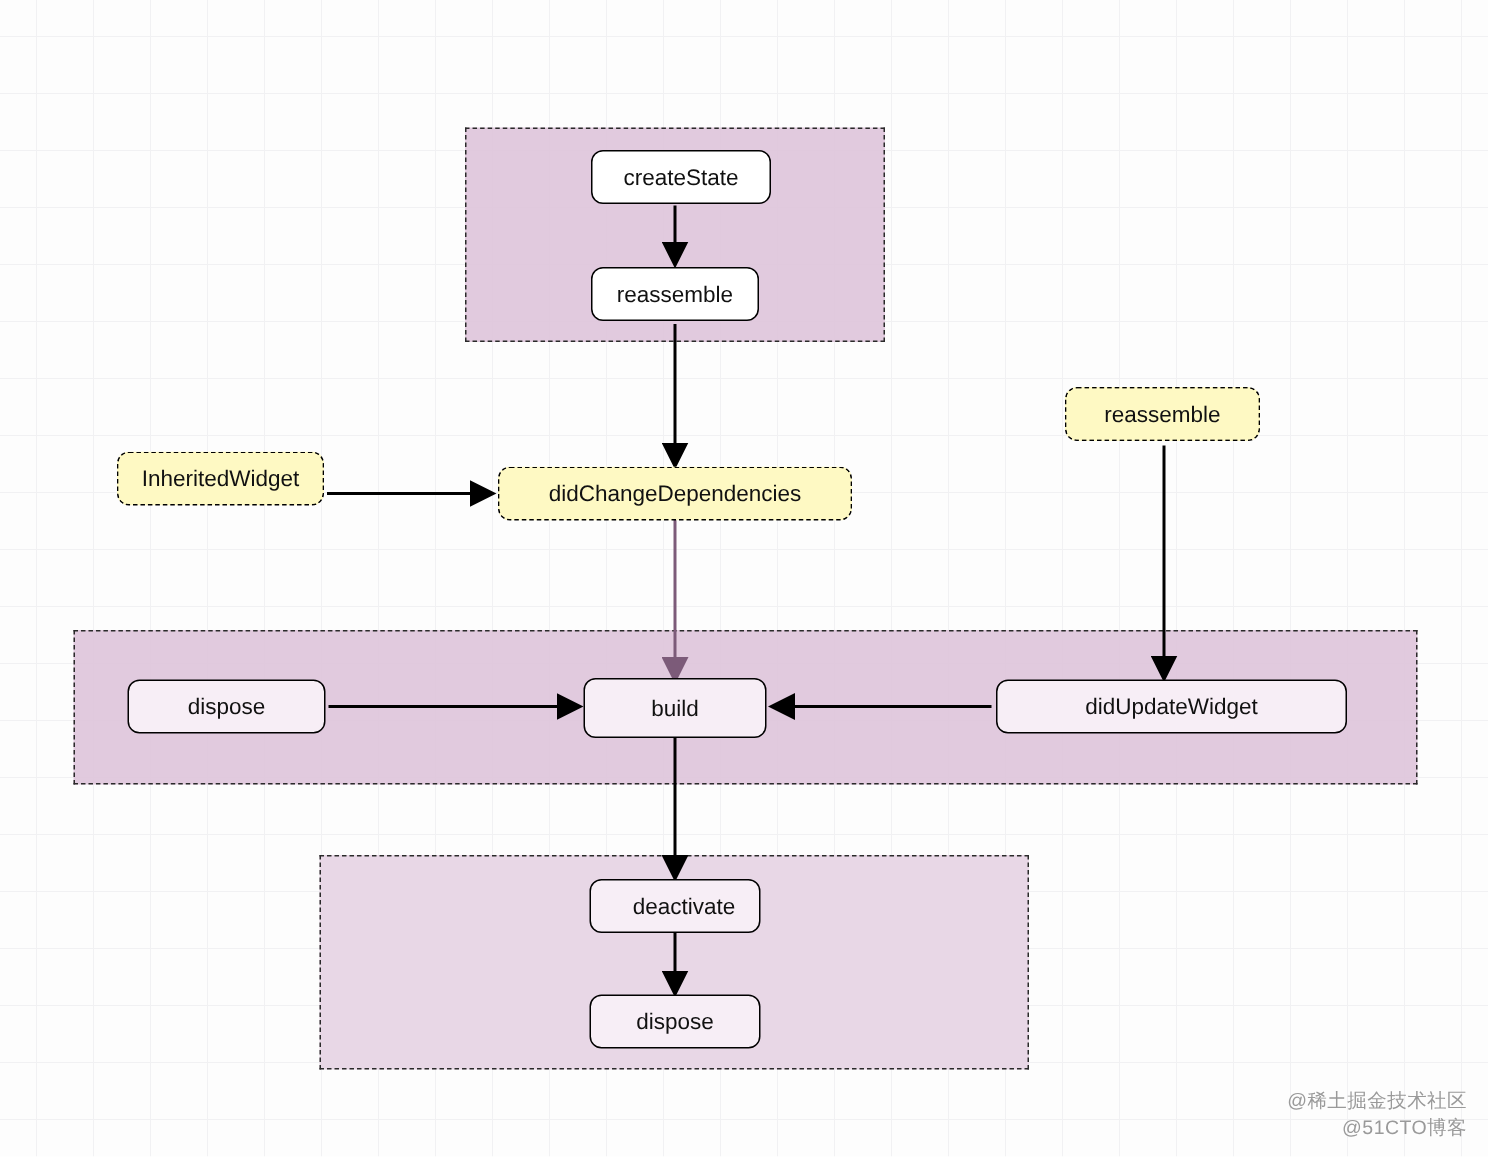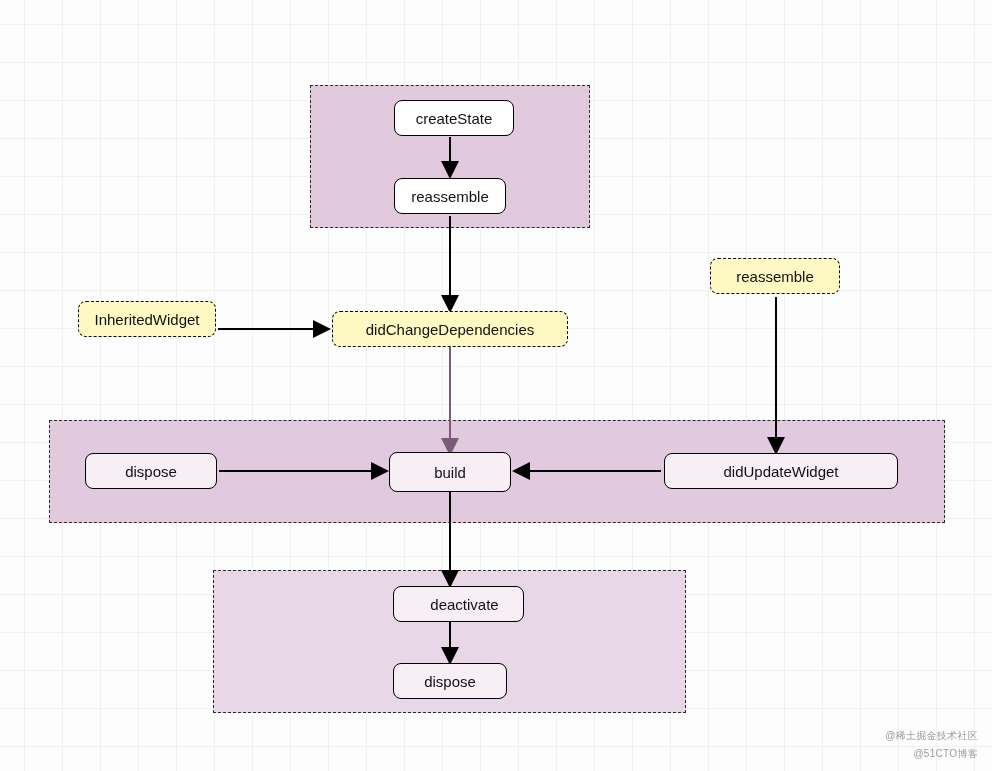--- a/index.html
+++ b/index.html
@@ -46,21 +46,21 @@
   }
   .node-purple { background: #f7eef6; }
   .node-dashed {
     border-style: dashed;
     background: #fef9c3;
   }
 
   .watermark {
     position: absolute;
     right: 14px;
-    font-size: 10px;
+    font-size: 13px;
     color: #9a9a9a;
     letter-spacing: 0.3px;
   }
 
   svg.arrows {
     position: absolute;
     inset: 0;
     width: 992px;
     height: 771px;
     pointer-events: none;
@@ -98,17 +98,17 @@
 </svg>
 
 <div class="node" style="left:394px; top:100px; width:120px; height:36px;">createState</div>
 <div class="node" style="left:394px; top:178px; width:112px; height:36px;">reassemble</div>
 <div class="node node-dashed" style="left:78px;  top:301px; width:138px; height:36px;">InheritedWidget</div>
 <div class="node node-dashed" style="left:332px; top:311px; width:236px; height:36px;">didChangeDependencies</div>
 <div class="node node-dashed" style="left:710px; top:258px; width:130px; height:36px;">reassemble</div>
 <div class="node node-purple" style="left:85px;  top:453px; width:132px; height:36px;">dispose</div>
 <div class="node node-purple" style="left:389px; top:452px; width:122px; height:40px;">build</div>
 <div class="node node-purple" style="left:664px; top:453px; width:234px; height:36px;">didUpdateWidget</div>
-<div class="node node-purple" style="left:393px; top:586px; width:131px; height:36px;padding-left:20px;">deactivate</div>
+<div class="node node-purple" style="left:393px; top:586px; width:114px; height:36px;padding-left:20px;">deactivate</div>
 <div class="node node-purple" style="left:393px; top:663px; width:114px; height:36px;">dispose</div>
 
 <div class="watermark" style="bottom:28px;">@稀土掘金技术社区</div>
 <div class="watermark" style="bottom:10px;">@51CTO博客</div>
 
 </body></html>

